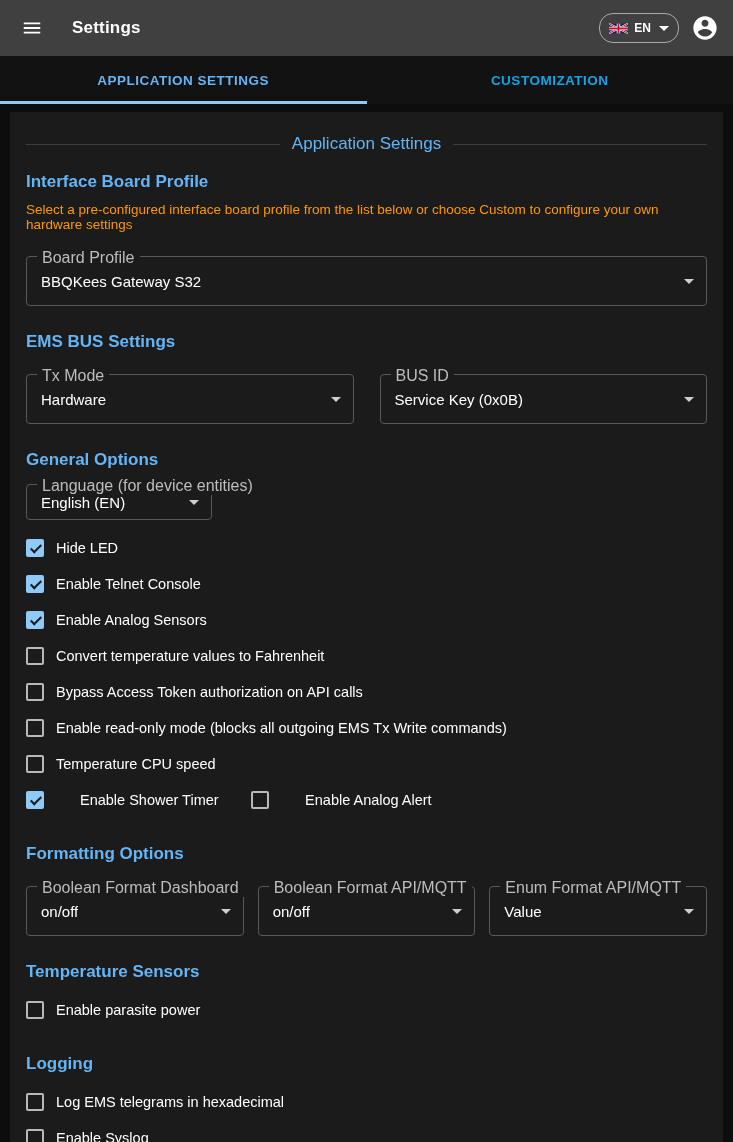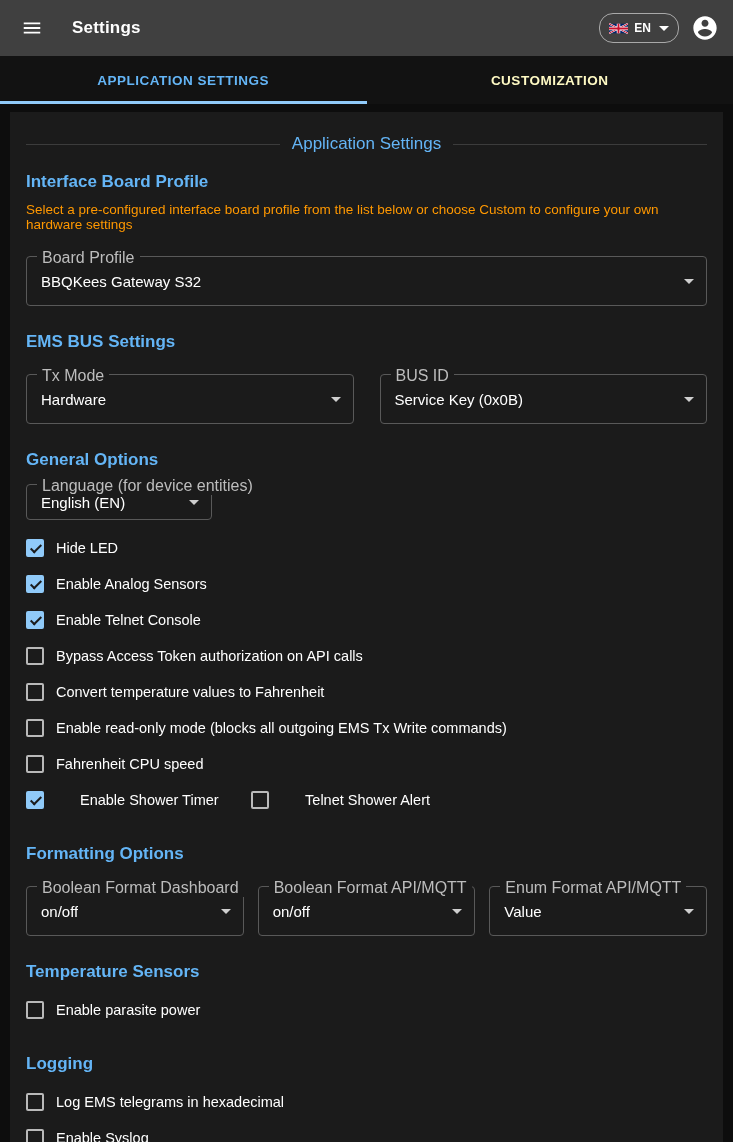--- a/index.html
+++ b/index.html
@@ -32,21 +32,21 @@
     border-top:5px solid #fff;
   }
   .avatar { width:28px; height:28px; margin-left:12px; cursor:pointer; }
   .avatar svg { display:block; }
 
   
   .tabbar { height:48px; background:#121212; display:flex; }
   .tab {
     flex:1; display:flex; align-items:center; justify-content:center;
     font-size:13.5px; font-weight:700; letter-spacing:0.5px;
-    color:#fef9c3; cursor:pointer; position:relative;
+    color:#0ea5e9; cursor:pointer; position:relative;
   }
   .tab.active { color:#64b5f6; }
   .tab.active::after {
     content:''; position:absolute; left:0; right:0; bottom:0; height:3px;
     background:#90caf9;
   }
 
   
   .paper {
     margin:8px 10px 6px 10px; background:#1b1b1b;
@@ -175,50 +175,50 @@
   </div>
 
   <div style="height:10px"></div>
 
   <div class="cb-row">
     <span class="cb checked"></span>
     <span class="cb-label">Hide LED</span>
   </div>
   <div class="cb-row">
     <span class="cb checked"></span>
+    <span class="cb-label">Enable Telnet Console</span>
+  </div>
+  <div class="cb-row">
+    <span class="cb checked"></span>
     <span class="cb-label">Enable Analog Sensors</span>
   </div>
   <div class="cb-row">
-    <span class="cb checked"></span>
-    <span class="cb-label">Enable Telnet Console</span>
+    <span class="cb"></span>
+    <span class="cb-label">Convert temperature values to Fahrenheit</span>
   </div>
   <div class="cb-row">
     <span class="cb"></span>
     <span class="cb-label">Bypass Access Token authorization on API calls</span>
   </div>
   <div class="cb-row">
     <span class="cb"></span>
-    <span class="cb-label">Convert temperature values to Fahrenheit</span>
-  </div>
-  <div class="cb-row">
-    <span class="cb"></span>
     <span class="cb-label">Enable read-only mode (blocks all outgoing EMS Tx Write commands)</span>
   </div>
   <div class="cb-row">
     <span class="cb"></span>
-    <span class="cb-label">Fahrenheit CPU speed</span>
+    <span class="cb-label">Temperature CPU speed</span>
   </div>
   <div>
     <div class="cb-row inline">
       <span class="cb checked"></span>
       <span class="cb-label">Enable Shower Timer</span>
     </div>
     <div class="cb-row inline">
       <span class="cb"></span>
-      <span class="cb-label">Telnet Shower Alert</span>
+      <span class="cb-label">Enable Analog Alert</span>
     </div>
   </div>
 
   <div class="section-heading">Formatting Options</div>
   <div class="row3">
     <div class="select">
       <span class="select-label">Boolean Format Dashboard</span>
       <span class="select-value">on/off</span>
       <span class="caret"></span>
     </div>

